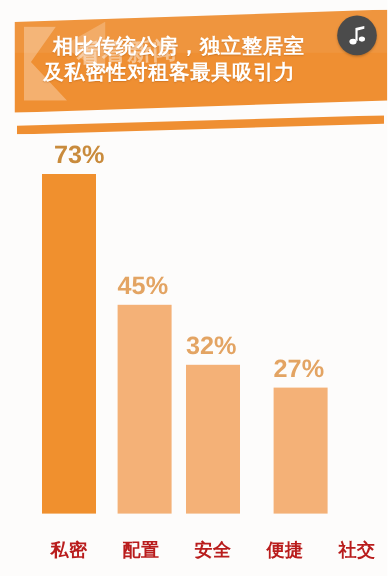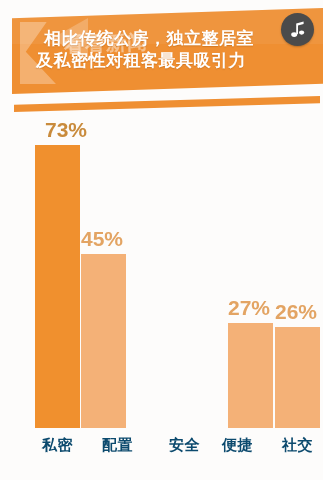--- a/index.html
+++ b/index.html
@@ -159,26 +159,26 @@
 
   #axis-labels {
     position: absolute;
     left: 30px;
     top: 318px;
     width: 285px;
     height: 30px;
   }
   .axis-label {
     position: absolute;
-    top: 0;
+    top: 13px;
     width: 45px;
     text-align: center;
     font-size: 15px;
     font-weight: bold;
-    color: #0c4a6e;
+    color: #b91c1c;
     letter-spacing: 0.5px;
   }
 </style>
 </head>
 <body>
 
 <div id="page">
 
   <div id="header-band">
     <div id="band-gloss"></div>
@@ -202,35 +202,35 @@
       <ellipse cx="12.6" cy="12.6" rx="2.6" ry="2.1" fill="#ffffff"></ellipse>
     </svg>
   </div>
 
   <div id="chart">
     <div id="plot">
         <div class="bar-col primary" style="left: 5px;">
           <div class="bar-label">73%</div>
           <div class="bar-rect" style="height: 283px;"></div>
         </div>
-        <div class="bar-col" style="left: 51px;">
+        <div class="bar-col" style="left: 68px;">
           <div class="bar-label">45%</div>
           <div class="bar-rect" style="height: 174px;"></div>
+        </div>
+        <div class="bar-col" style="left: 125px;">
+          <div class="bar-label">32%</div>
+          <div class="bar-rect" style="height: 124px;"></div>
         </div>
         <div class="bar-col" style="left: 198px;">
           <div class="bar-label">27%</div>
           <div class="bar-rect" style="height: 105px;"></div>
-        </div>
-        <div class="bar-col" style="left: 245px;">
-          <div class="bar-label">26%</div>
-          <div class="bar-rect" style="height: 101px;"></div>
         </div>
       </div>
     <div id="axis-labels">
         <div class="axis-label" style="left: 5px;">私密</div>
         <div class="axis-label" style="left: 65px; font-family: Liberation Mono, monospace;">配置</div>
-        <div class="axis-label" style="left: 125px; text-align: right;">安全</div>
+        <div class="axis-label" style="left: 125px;">安全</div>
         <div class="axis-label" style="left: 185px;">便捷</div>
         <div class="axis-label" style="left: 245px;">社交</div>
       </div>
   </div>
 
 </div>
 
 </body></html>

